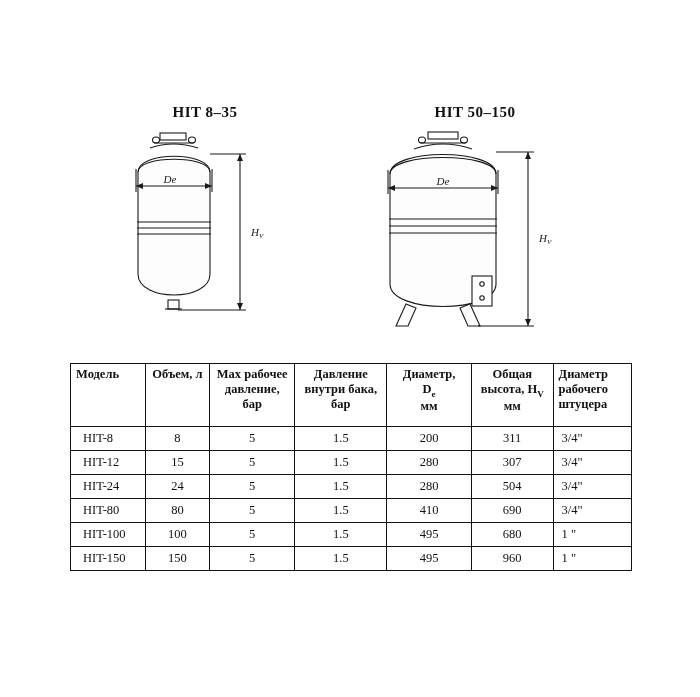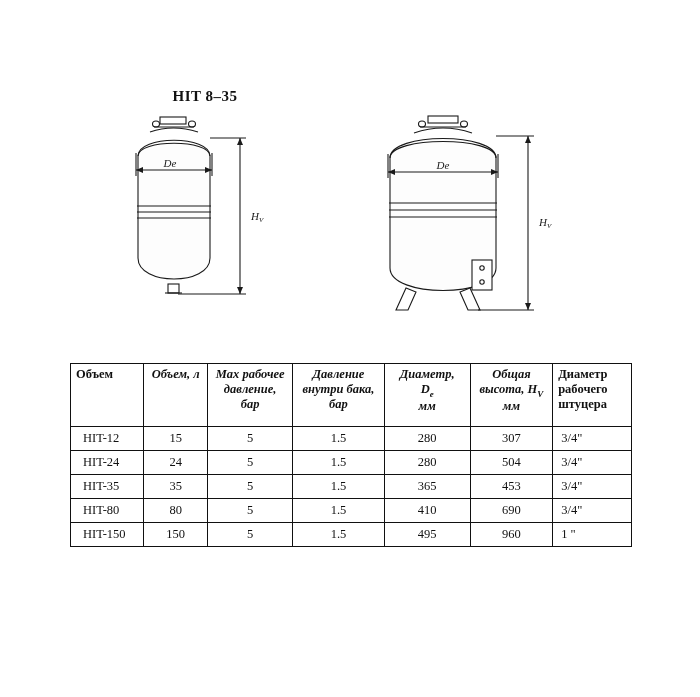--- a/index.html
+++ b/index.html
@@ -24,21 +24,21 @@
   
   .diagrams {
     position: absolute;
     left: 0;
     top: 60px;
     width: 700px;
     height: 290px;
   }
   .diagram {
     position: absolute;
-    top: 0;
+    top: 16px;
     height: 290px;
   }
   .diagram.small { left: 90px; width: 230px; }
   .diagram.large { left: 350px; width: 250px; }
 
   .dgm-title {
     position: absolute;
     top: 28px;
     width: 100%;
     text-align: center;
@@ -80,21 +80,20 @@
     font-weight: bold;
     font-size: 12.5px;
     line-height: 1.18;
     padding: 3px 5px;
     vertical-align: top;
   }
   table.spec thead th.left {
     text-align: left;
   }
   table.spec thead th.ctr {
-    font-style: italic;
   }
   table.spec tbody td {
     height: 23px;
     text-align: center;
   }
   table.spec tbody td.model {
     text-align: left;
     padding-left: 12px;
   }
   table.spec tbody td.dia {
@@ -153,20 +152,21 @@
           <path d="M150 186 l-3 -7 h6 z" fill="#1a1a1a" stroke="none"></path>
           <line x1="120" y1="30" x2="156" y2="30"></line>
           <line x1="88" y1="186" x2="156" y2="186"></line>
         </g>
         <text x="80" y="59" font-family="Liberation Serif, serif" font-size="11" font-style="italic" fill="#1a1a1a" text-anchor="middle">De</text>
         <text x="161" y="112" font-family="Liberation Serif, serif" font-size="11" font-style="italic" fill="#1a1a1a">H<tspan font-size="7" dy="2">V</tspan></text>
       </svg>
     </div>
 
     <div class="diagram large">
+      <div class="dgm-title">HIT 50–150</div>
       <svg class="tank-svg" viewBox="0 0 250 230" width="250" height="230">
         <g fill="none" stroke="#1a1a1a" stroke-width="1.1">
 
           <rect x="78" y="8" width="30" height="7" fill="#ffffff"></rect>
           <line x1="70" y1="19" x2="116" y2="19"></line>
           <ellipse cx="72" cy="16" rx="3.5" ry="3"></ellipse>
           <ellipse cx="114" cy="16" rx="3.5" ry="3"></ellipse>
           <path d="M64 25 Q93 15 122 25"></path>
 
           <path d="M40 50 C40 24 146 24 146 50 L146 160 C146 190 40 190 40 160 Z" fill="#fdfdfd"></path>
@@ -198,21 +198,21 @@
         <text x="93" y="61" font-family="Liberation Serif, serif" font-size="11" font-style="italic" fill="#1a1a1a" text-anchor="middle">De</text>
         <text x="189" y="118" font-family="Liberation Serif, serif" font-size="11" font-style="italic" fill="#1a1a1a">H<tspan font-size="7" dy="2">V</tspan></text>
       </svg>
     </div>
   </div>
 
   <div class="tbl-wrap">
     <table class="spec">
       <thead>
         <tr>
-          <th class="col-model left">Объем</th>
+          <th class="col-model left">Модель</th>
           <th class="col-vol ctr">Объем, л</th>
           <th class="col-maxp ctr">
             <div>Max рабочее</div>
             <div>давление,</div>
             <div>бар</div>
           </th>
           <th class="col-press ctr">
             <div>Давление</div>
             <div>внутри бака,</div>
             <div>бар</div>
@@ -229,54 +229,63 @@
           </th>
           <th class="col-nozzle left">
             <div>Диаметр</div>
             <div>рабочего</div>
             <div>штуцера</div>
           </th>
         </tr>
       </thead>
       <tbody id="tbody">
           <tr>
+            <td class="model">HIT-8</td>
+            <td>8</td>
+            <td>5</td>
+            <td>1.5</td>
+            <td>200</td>
+            <td>311</td>
+            <td class="dia">3/4"</td>
+          </tr>
+          <tr>
             <td class="model">HIT-12</td>
             <td>15</td>
             <td>5</td>
             <td>1.5</td>
             <td>280</td>
             <td>307</td>
             <td class="dia">3/4"</td>
           </tr>
           <tr>
             <td class="model">HIT-24</td>
             <td>24</td>
             <td>5</td>
             <td>1.5</td>
             <td>280</td>
             <td>504</td>
             <td class="dia">3/4"</td>
           </tr>
           <tr>
-            <td class="model">HIT-35</td>
-            <td>35</td>
-            <td>5</td>
-            <td>1.5</td>
-            <td>365</td>
-            <td>453</td>
-            <td class="dia">3/4"</td>
-          </tr>
-          <tr>
             <td class="model">HIT-80</td>
             <td>80</td>
             <td>5</td>
             <td>1.5</td>
             <td>410</td>
             <td>690</td>
             <td class="dia">3/4"</td>
+          </tr>
+          <tr>
+            <td class="model">HIT-100</td>
+            <td>100</td>
+            <td>5</td>
+            <td>1.5</td>
+            <td>495</td>
+            <td>680</td>
+            <td class="dia">1 "</td>
           </tr>
           <tr>
             <td class="model">HIT-150</td>
             <td>150</td>
             <td>5</td>
             <td>1.5</td>
             <td>495</td>
             <td>960</td>
             <td class="dia">1 "</td>
           </tr>

